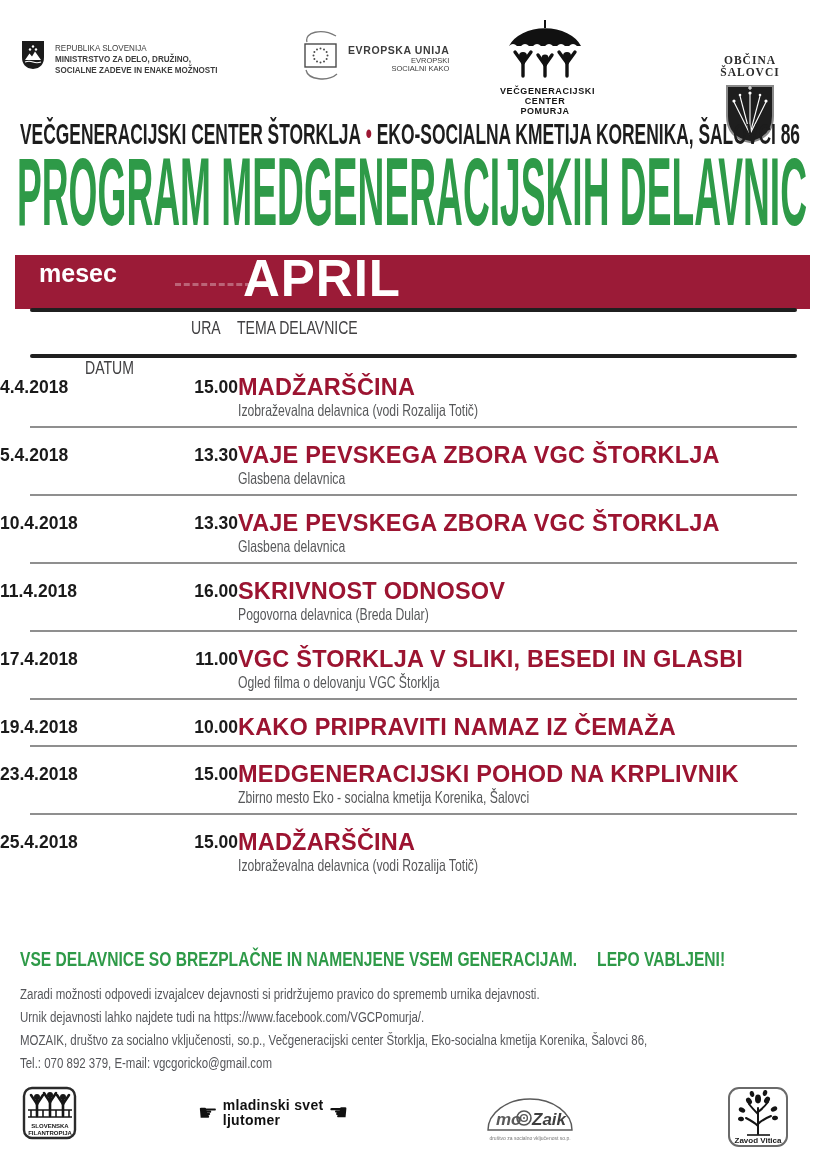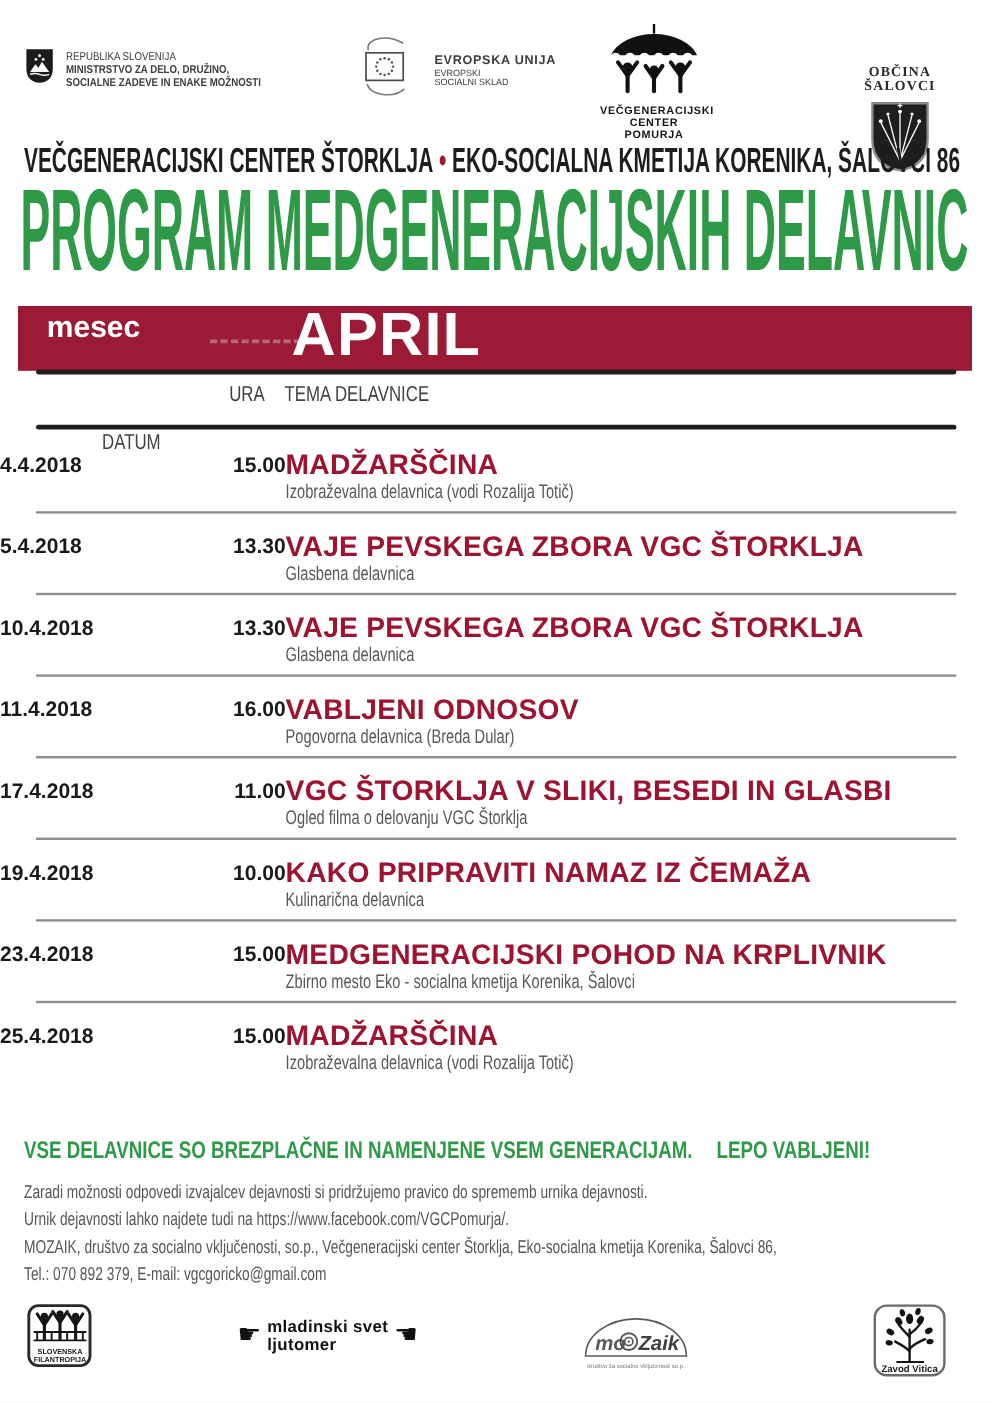--- a/index.html
+++ b/index.html
@@ -9,21 +9,21 @@
   .fitw{display:inline-block;white-space:nowrap;transform-origin:0 50%;}
   .cond{display:inline-block;white-space:nowrap;transform:scaleX(.74);transform-origin:0 50%;}
   .cond85{display:inline-block;white-space:nowrap;transform:scaleX(.85);transform-origin:0 50%;}
   .cond80{display:inline-block;white-space:nowrap;transform:scaleX(.78);transform-origin:0 50%;}
   .cond80r{display:inline-block;white-space:nowrap;transform:scaleX(.78);transform-origin:100% 50%;}
 
   
   .ministry{left:20px;top:40px;display:flex;gap:9px;align-items:flex-start;}
   .ministry-text{font-size:9.5px;line-height:11px;color:#3c3c3c;padding-top:2px;}
   .ministry-text .b{font-weight:bold;}
-  .eu{left:298px;top:30px;display:flex;gap:20px;align-items:center;}
+  .eu{left:298px;top:30px;display:flex;gap:6px;align-items:center;text-align:right;}
   .eu-text{font-size:7.5px;line-height:8px;color:#3c3c3c;}
   .eu-text .t{font-weight:bold;font-size:10.5px;line-height:13px;letter-spacing:.6px;}
   .vgc{left:500px;top:18px;width:90px;text-align:center;}
   .vgc-label{font-size:9px;font-weight:bold;letter-spacing:.6px;line-height:10px;color:#141414;}
   .obcina{left:700px;top:24px;width:100px;text-align:center;}
   .obcina-title{font-family:"Liberation Serif",serif;font-size:11.5px;font-weight:bold;
                 letter-spacing:1px;color:#2b2b2b;margin-top:30px;}
 
   
   .subtitle{left:20px;top:118px;font-size:29px;font-weight:bold;letter-spacing:0;}
@@ -108,21 +108,21 @@
             <circle cx="16.4" cy="29" r="1"></circle>
           <circle cx="15.5" cy="25.5" r="1"></circle>
             <circle cx="16.4" cy="22" r="1"></circle>
             <circle cx="19" cy="19.4" r="1"></circle>
         </g>
       </svg>
     </span>
     <div class="eu-text">
       <span class="t">EVROPSKA UNIJA</span><br>
       <span>EVROPSKI</span><br>
-      <span>SOCIALNI SKLAD</span>
+      <span>SOCIALNI KAKO</span>
     </div>
   </div>
 
   <div class="abs vgc">
     <span>
       <svg width="84" height="64" viewBox="0 0 84 64">
         <path d="M6,28 A38,26 0 0 1 78,28 L74,28 Q70,24 66,28 L62,28 Q58,24 54,28 L50,28 Q46,24 42,28 L38,28 Q34,24 30,28 L26,28 Q22,24 18,28 L14,28 Q10,24 6,28 Z" fill="#111"></path>
         <rect x="41" y="2" width="2" height="8" fill="#111"></rect>
         <g stroke="#111" stroke-width="3.4" stroke-linecap="round" fill="#111">
           <circle cx="20" cy="38" r="4" stroke-width="0"></circle>
@@ -215,34 +215,33 @@
     </div>
       <div class="t-row">
       <div class="c-date">10.4.2018</div>
       <div class="c-time">13.30</div>
       <div class="c-title">VAJE PEVSKEGA ZBORA VGC ŠTORKLJA</div>
       <div class="c-desc"><span class="cond">Glasbena delavnica</span></div>
     </div>
       <div class="t-row">
       <div class="c-date">11.4.2018</div>
       <div class="c-time">16.00</div>
-      <div class="c-title">VABLJENI ODNOSOV</div>
+      <div class="c-title">SKRIVNOST ODNOSOV</div>
       <div class="c-desc"><span class="cond">Pogovorna delavnica (Breda Dular)</span></div>
     </div>
       <div class="t-row">
       <div class="c-date">17.4.2018</div>
       <div class="c-time">11.00</div>
       <div class="c-title">VGC ŠTORKLJA V SLIKI, BESEDI IN GLASBI</div>
       <div class="c-desc"><span class="cond">Ogled filma o delovanju VGC Štorklja</span></div>
     </div>
       <div class="t-row">
       <div class="c-date">19.4.2018</div>
       <div class="c-time">10.00</div>
       <div class="c-title">KAKO PRIPRAVITI NAMAZ IZ ČEMAŽA</div>
-      <div class="c-desc"><span class="cond">Kulinarična delavnica</span></div>
     </div>
       <div class="t-row">
       <div class="c-date">23.4.2018</div>
       <div class="c-time">15.00</div>
       <div class="c-title">MEDGENERACIJSKI POHOD NA KRPLIVNIK</div>
       <div class="c-desc"><span class="cond">Zbirno mesto Eko - socialna kmetija Korenika, Šalovci</span></div>
     </div>
       <div class="t-row">
       <div class="c-date">25.4.2018</div>
       <div class="c-time">15.00</div>

